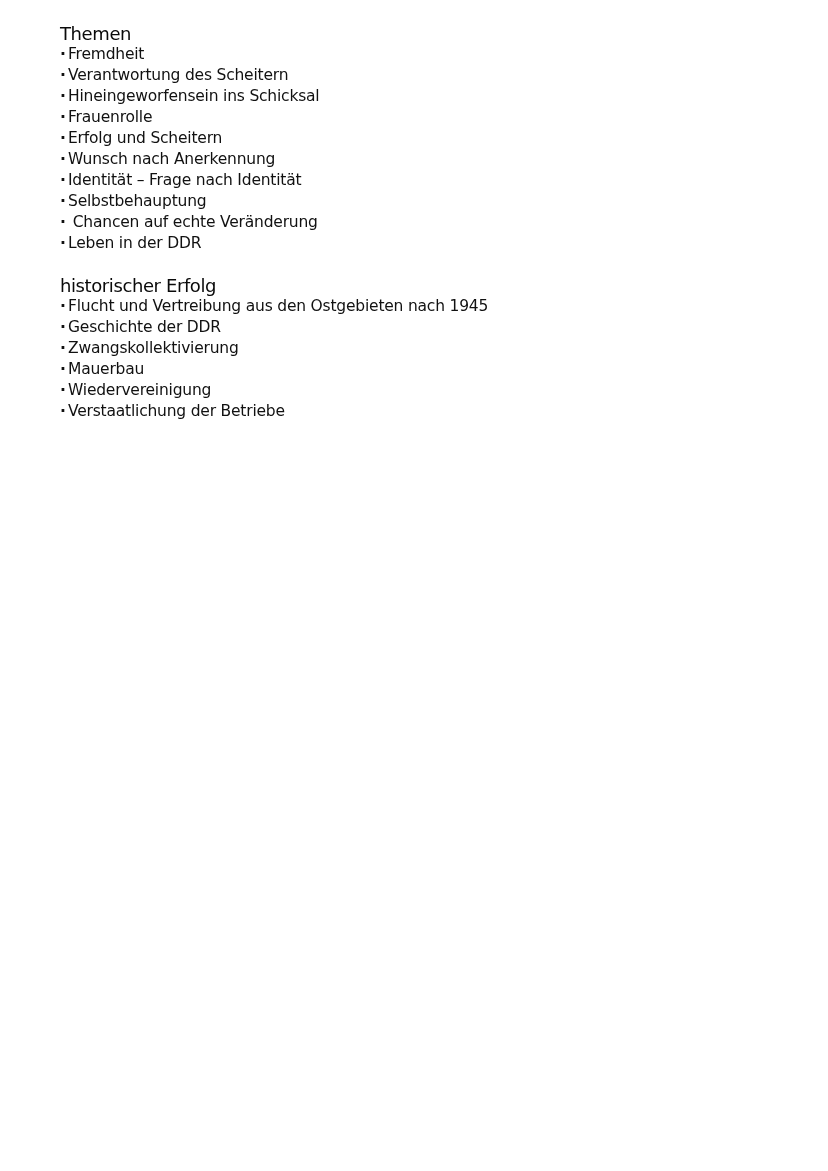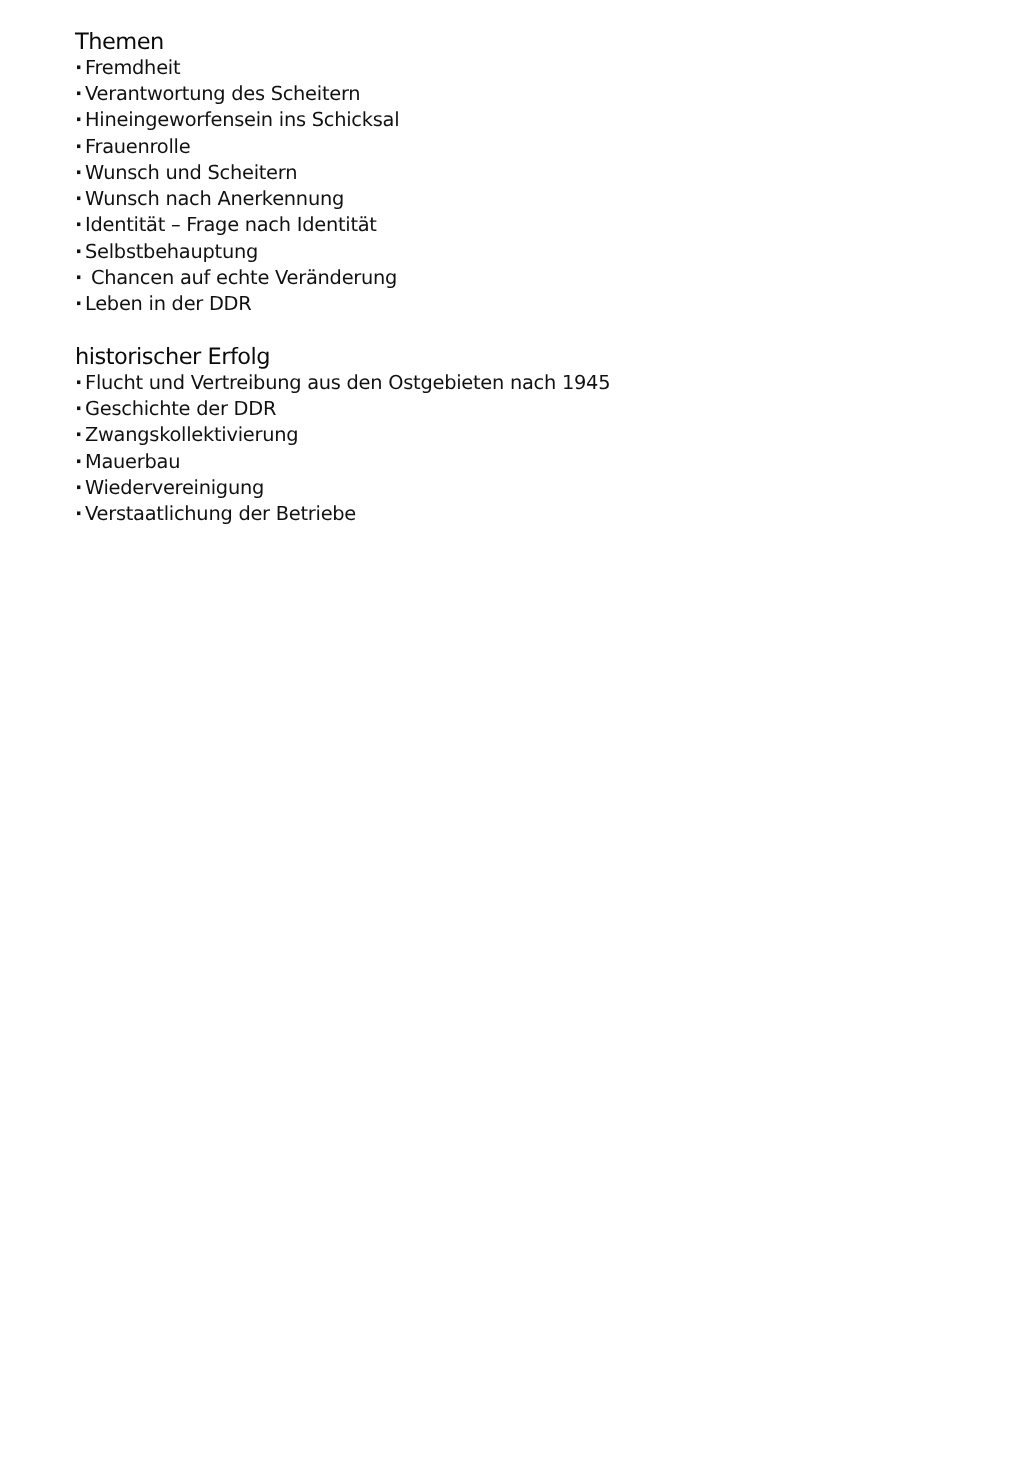--- a/index.html
+++ b/index.html
@@ -67,21 +67,21 @@
 
 <div class="page">
 
   <section>
     <h2 class="section-heading">Themen</h2>
     <ul class="bullet-list">
       <li><span class="bullet">·</span><span>Fremdheit</span></li>
       <li><span class="bullet">·</span><span>Verantwortung des Scheitern</span></li>
       <li><span class="bullet">·</span><span>Hineingeworfensein ins Schicksal</span></li>
       <li><span class="bullet">·</span><span>Frauenrolle</span></li>
-      <li><span class="bullet">·</span><span>Wunsch und Scheitern</span></li>
+      <li><span class="bullet">·</span><span>Erfolg und Scheitern</span></li>
       <li><span class="bullet">·</span><span>Wunsch nach Anerkennung</span></li>
       <li><span class="bullet">·</span><span>Identität – Frage nach Identität</span></li>
       <li><span class="bullet">·</span><span>Selbstbehauptung</span></li>
       <li><span class="bullet">·</span><span style="white-space:pre;"> Chancen auf echte Veränderung</span></li>
       <li><span class="bullet">·</span><span>Leben in der DDR</span></li>
     </ul>
   </section>
 
   <div class="section-gap"></div>
 

